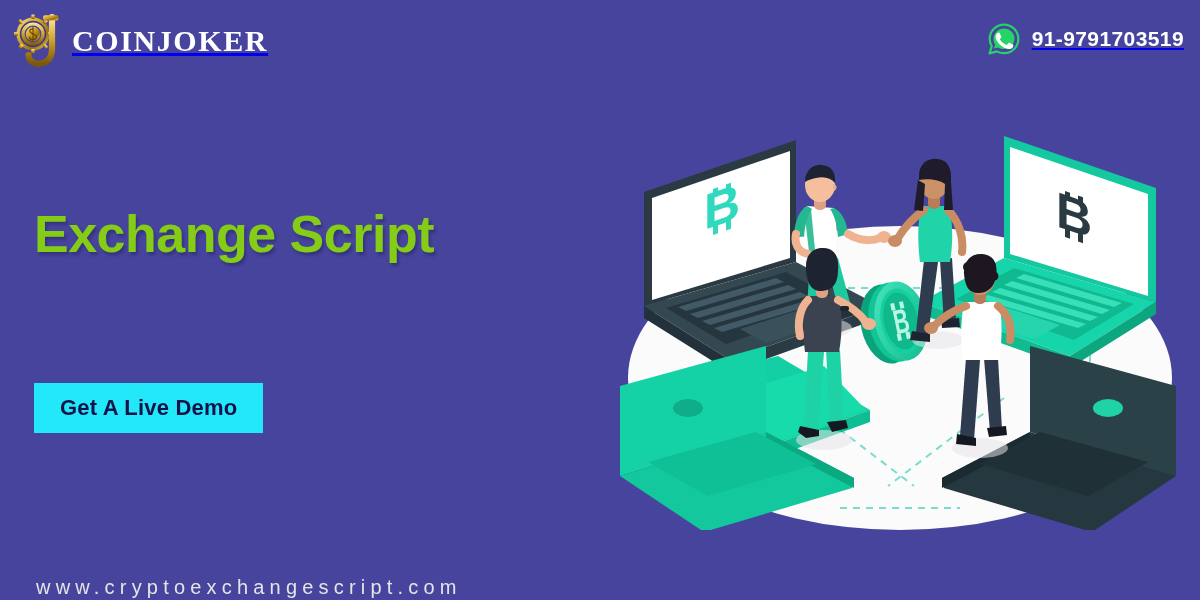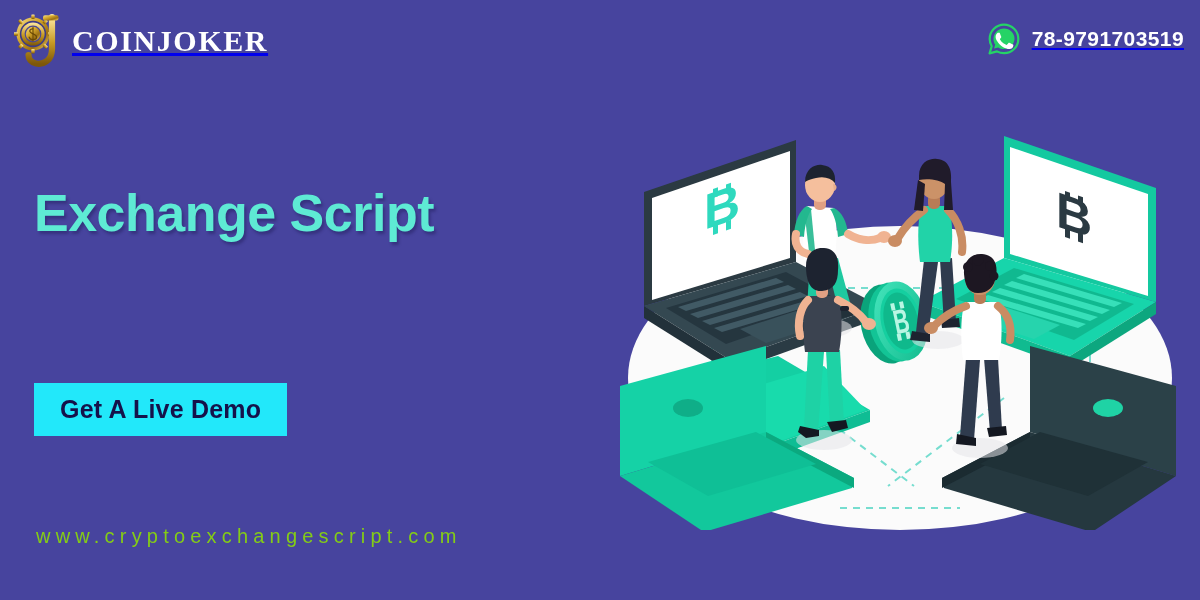--- a/index.html
+++ b/index.html
@@ -61,40 +61,40 @@
     font-size:52px;
     font-weight:bold;
     line-height:1.28;
     letter-spacing:-0.5px;
     text-shadow:2px 3px 3px rgba(20,16,70,0.35);
   }
   .headline .l1 { display:block; }
   .headline .l2 { display:block; }
   .tk-p2p { color:#2fd9be; }
   .tk-crypto { color:#22e8fa; }
-  .tk-white { color:#5eead4; }
+  .tk-white { color:#84cc16;margin-top:21px; }
 
   .cta {
     position:absolute; left:34px; top:383px;
     display:inline-block;
     background:#22e8fa;
     color:#15124a;
     border:none;
     font-family:"Liberation Sans", sans-serif;
-    font-size:25px;
+    font-size:22px;
     font-weight:bold;
     letter-spacing:0.2px;
     padding:14px 26px;
     cursor:pointer;
     line-height:1;
   }
 
   .site-url {
-    position:absolute; left:36px; top:525px;
-    color:#84cc16;
+    position:absolute; left:36px; top:576px;
+    color:#e5e5e5;
     font-size:20px;
     font-weight:500;
     letter-spacing:5.2px;
     white-space:nowrap;
   }
 
   
   .art {
     position:absolute; left:608px; top:110px;
     width:580px; height:420px;
@@ -155,21 +155,21 @@
     </a>
 
     <div class="contacts">
 
       <a class="contact" href="#">
         <svg class="contact-icon" viewBox="0 0 34 34">
           <path d="M17 2.6c-7.9 0-14.3 6.4-14.3 14.3 0 2.6.7 5.1 2 7.3L2.6 31.4l7.4-2c2.1 1.2 4.5 1.8 7 1.8 7.9 0 14.3-6.4 14.3-14.3S24.9 2.6 17 2.6z" fill="none" stroke="#25D366" stroke-width="2.2" stroke-linejoin="round"></path>
           <path d="M17 6.4c-5.8 0-10.5 4.7-10.5 10.5 0 2.1.6 4.1 1.7 5.7l-1.1 4 4.1-1.1c1.6 1 3.6 1.6 5.8 1.6 5.8 0 10.5-4.7 10.5-10.5S22.8 6.4 17 6.4z" fill="#25D366"></path>
           <path d="M13.0 11.4c-.3-.7-.6-.7-.9-.7h-.8c-.3 0-.8.1-1.2.6-.4.5-1.5 1.5-1.5 3.6s1.6 4.2 1.8 4.5c.2.3 3.0 4.8 7.4 6.5 3.7 1.4 4.4 1.2 5.2 1.1.8-.1 2.6-1.1 3.0-2.1.4-1 .4-1.9.3-2.1-.1-.2-.4-.3-.9-.5-.4-.2-2.6-1.3-3.0-1.5-.4-.1-.7-.2-1.0.2-.3.4-1.1 1.4-1.4 1.7-.2.3-.5.3-.9.1-.4-.2-1.9-.7-3.6-2.2-1.3-1.2-2.2-2.6-2.5-3.1-.2-.4 0-.6.2-.8.2-.2.4-.5.6-.7.2-.2.3-.4.4-.7.1-.3.1-.5 0-.7-.1-.2-1.0-2.4-1.2-3.2z" fill="#ffffff"></path>
         </svg>
-        <span class="contact-text">78-9791703519</span>
+        <span class="contact-text">91-9791703519</span>
       </a>
 
 
     </div>
   </div>
 
   <div class="copy">
     <h1 class="headline">
       <span class="l2 tk-white">Exchange Script</span>
     </h1>

